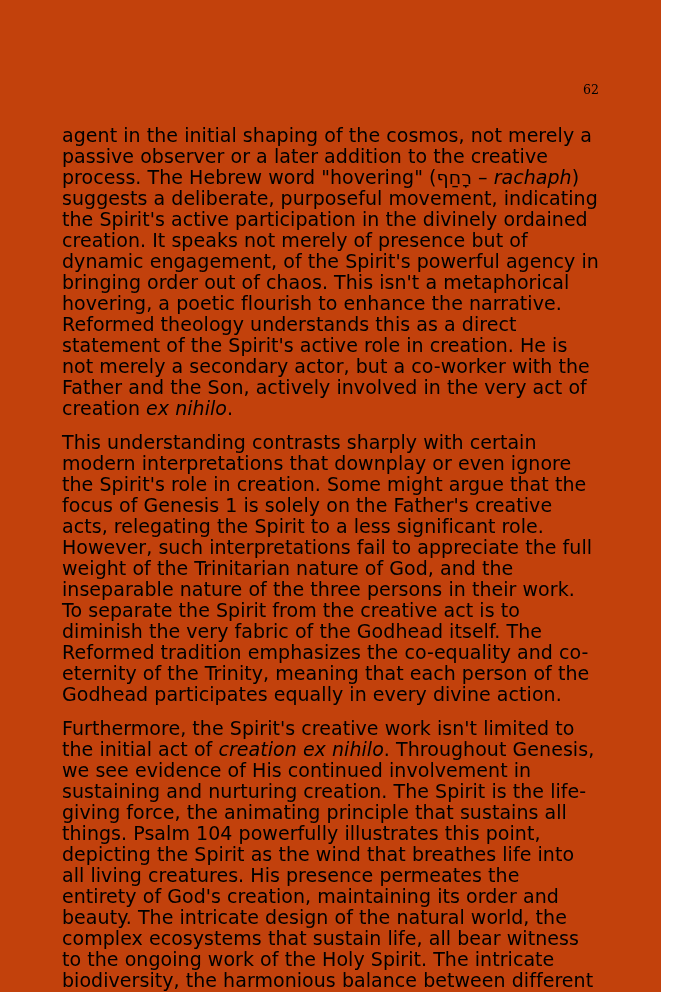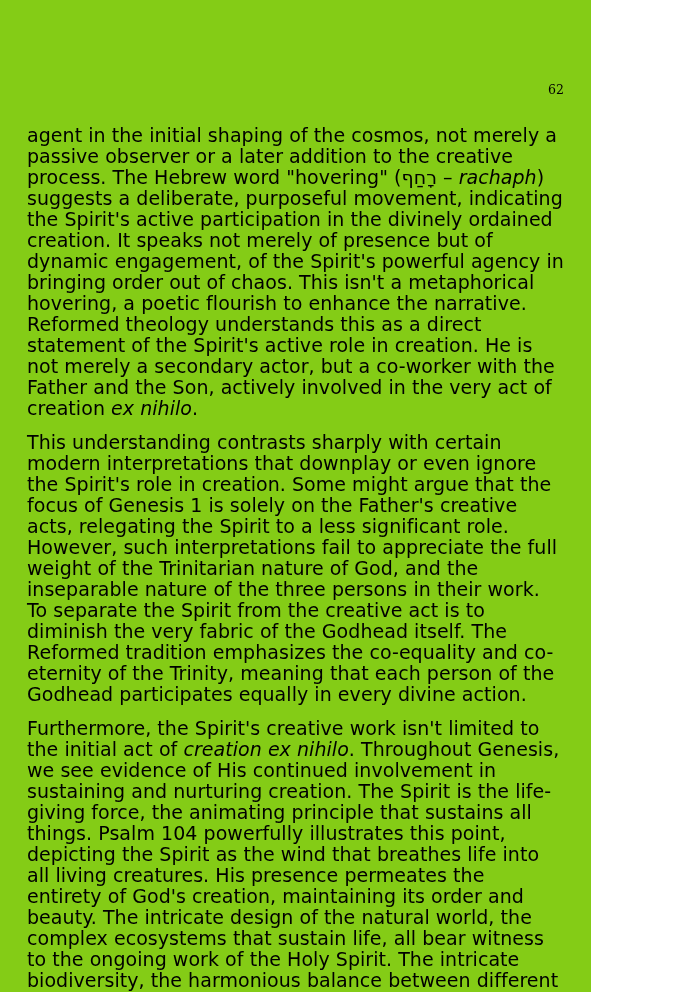--- a/index.html
+++ b/index.html
@@ -2,23 +2,23 @@
 <html><head>
 <meta charset="utf-8">
 <style>
   html, body {
     margin: 0;
     padding: 0;
     background: #ffffff;
   }
   .page {
     position: relative;
-    width: 591px;
+    width: 661px;
     height: 992px;
-    background: #84cc16;
+    background: #c2410c;
     overflow: hidden;
     font-family: "DejaVu Sans", "Liberation Sans", sans-serif;
     color: #000000;
   }
   .content-wrap {
     width: 537px;
     margin: 0 auto;
     padding-top: 83px;
   }
   .page-number {

